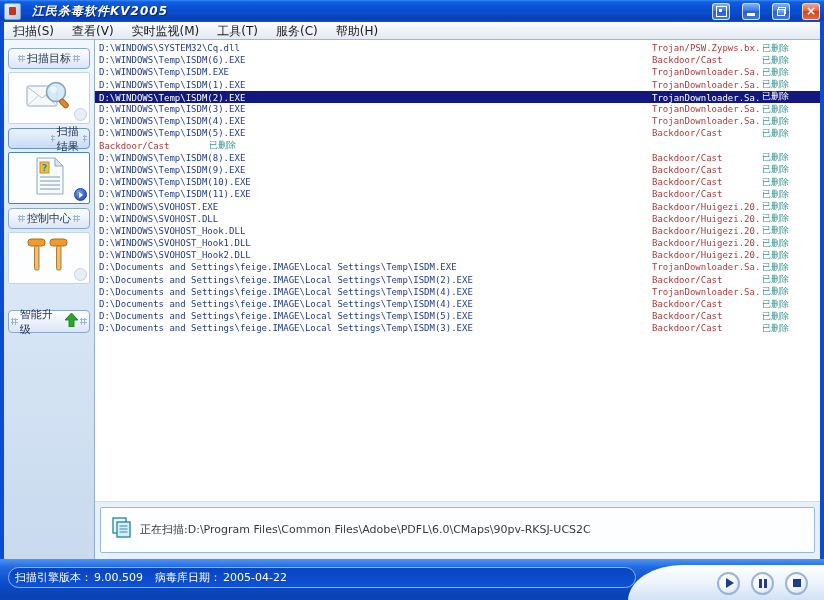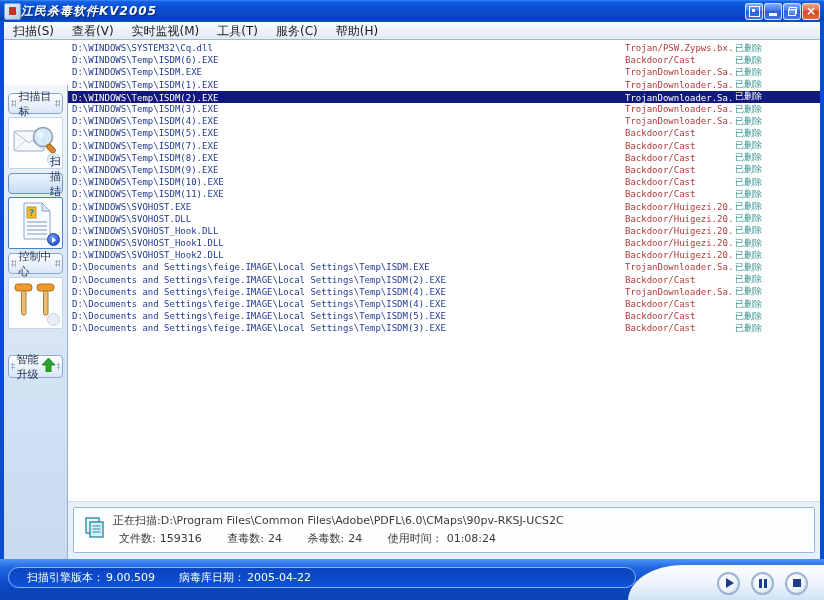--- a/index.html
+++ b/index.html
@@ -1,20 +1,20 @@
 <!DOCTYPE html>
 <html style="--sel-color: #12187E; --path-color: #223A8F; --virus-color: #B03A3A; --status-color: #3D9494;"><head>
 <meta charset="utf-8">
 <style>
   html,body{margin:0;padding:0;}
   body{width:824px;height:600px;font-family:"DejaVu Sans",sans-serif;overflow:hidden;}
   .window{position:relative;width:824px;height:600px;background:#0A4CD2;box-sizing:border-box;overflow:hidden;}
 
   
-  .titlebar{height:22px;display:flex;align-items:center;padding:0 4px;gap:0;
+  .titlebar{height:22px;display:flex;align-items:center;padding:0 4px;gap:11px;
     background:linear-gradient(180deg,#3A8CF8 0%,#1160E4 8%,#0B52D6 30%,#0A4CCC 60%,#0840B4 86%,#0A46C2 94%,#1156D6 100%);}
   .app-icon{width:15px;height:15px;border-radius:2px;border:1px solid #7AA0D8;background:linear-gradient(135deg,#EAF2FC,#AFC8E8);display:flex;align-items:center;justify-content:center;}
   .app-icon i{display:block;width:7px;height:8px;background:#C23322;border-radius:1px;}
   .window-title{flex:1;color:#fff;font-size:12px;font-weight:bold;font-style:italic;letter-spacing:1px;
     text-shadow:1px 1px 1px #04226A;white-space:nowrap;overflow:hidden;}
   .winbtn{width:18px;height:17px;border-radius:3px;border:1px solid rgba(255,255,255,.75);
     background:linear-gradient(180deg,#7FB0F4 0%,#3E77E2 45%,#2A60D4 50%,#3E77E2 100%);
     display:flex;align-items:center;justify-content:center;margin-left:1px;box-sizing:border-box;color:#fff;}
   .winbtn.close{background:linear-gradient(180deg,#F2A386 0%,#E06740 45%,#CE4722 50%,#E06740 100%);font-size:12px;font-weight:bold;line-height:1;}
   .g-min{width:8px;height:3px;background:#fff;align-self:flex-end;margin-bottom:3px;}
@@ -25,22 +25,22 @@
   .g-float:after{content:"";position:absolute;left:2px;top:2px;width:3px;height:3px;background:#fff;}
 
   
   .menubar{height:17px;margin:0 4px;display:flex;align-items:center;background:linear-gradient(180deg,#FBFCFE,#E2EAF4);
     border-bottom:1px solid #9FB6D4;font-size:12px;color:#1A1A1A;}
   .menu-item{padding:0 9px;line-height:16px;cursor:default;}
 
   
   .content{display:flex;height:519px;margin:0 4px;background:#fff;}
 
-  .sidebar{width:64px;box-sizing:border-box;border-right:1px solid #93AED2;padding:8px 3px 0;
-    background:linear-gradient(180deg,#F2F7FD 0%,#DCE9F7 35%,#C9DAEF 100%);margin-top:45px;}
+  .sidebar{width:91px;box-sizing:border-box;border-right:1px solid #93AED2;padding:8px 3px 0;
+    background:linear-gradient(180deg,#F2F7FD 0%,#DCE9F7 35%,#C9DAEF 100%);}
   .side-btn{position:relative;height:19px;margin:0 1px 3px;border:1px solid #8AA8CE;border-radius:4px;
     background:linear-gradient(180deg,#FFFFFF,#D9E6F5);display:flex;align-items:center;justify-content:center;
     font-size:11px;color:#1E3050;cursor:pointer;}
   .side-btn:before,.side-btn:after{content:"";width:7px;height:7px;margin:0 2px;
     background:radial-gradient(circle,#9FB4CE 1px,transparent 1.2px) 0 0/3px 3px;}
   .side-btn.active{background:linear-gradient(180deg,#EAF3FD,#C8DCF4);border-color:#6A92C6;padding-left:40px;}
   .icon-box{position:relative;height:50px;margin:0 1px 4px;border:1px solid #C2D4E9;border-radius:2px;background:#FDFEFF;
     display:flex;align-items:center;justify-content:center;cursor:pointer;}
   .icon-box.active{border-color:#4A80C8;}
   .corner{position:absolute;right:2px;bottom:2px;width:13px;height:13px;border-radius:50%;
@@ -69,22 +69,22 @@
   .scan-lines{flex:1;min-width:0;font-size:11px;color:#3A3A3A;line-height:18px;}
   .scan-lines .l1{white-space:nowrap;overflow:hidden;}
   .scan-lines .l2{padding-left:2px;white-space:nowrap;}
   .scan-lines .l2 b{font-weight:normal;margin-right:18px;}
   .scan-lines .l2 b span{margin-left:4px;}
 
   
   .bottombar{position:relative;height:42px;overflow:hidden;
     background:linear-gradient(180deg,#4A96F6 0%,#2168E2 20%,#0D4ECC 55%,#0841B2 90%,#0A46BE 100%);}
   .pill{position:absolute;left:8px;top:8px;width:628px;height:21px;border:1px solid #8AB6F8;border-radius:12px;
-    background:linear-gradient(180deg,#0A44BE,#0D52D8);display:flex;align-items:center;gap:22px;
-    padding:0 16px;box-sizing:border-box;color:#fff;font-size:11px;white-space:nowrap;}
+    background:linear-gradient(180deg,#0A44BE,#0D52D8);display:flex;align-items:center;gap:10px;
+    padding:0 4px;box-sizing:border-box;color:#fff;font-size:11px;white-space:nowrap;}
   .pill span span{margin-left:2px;}
   .swoosh{position:absolute;right:0;top:6px;bottom:0;width:196px;
     background:linear-gradient(180deg,#FFFFFF 0%,#EAF2FB 55%,#CFE1F5 100%);
     border-top-left-radius:60px 40px;display:flex;align-items:center;justify-content:flex-end;gap:11px;padding-right:16px;box-sizing:border-box;}
   .ctl{width:23px;height:23px;border-radius:50%;box-sizing:border-box;border:2px solid #9DB4D2;
     background:radial-gradient(circle at 35% 30%,#FFFFFF 0%,#EFF4FA 55%,#C9D8EC 100%);
     display:flex;align-items:center;justify-content:center;cursor:pointer;}
   .g-play{width:0;height:0;border-left:8px solid #1E3C8C;border-top:5px solid transparent;border-bottom:5px solid transparent;margin-left:2px;}
   .g-pause{width:8px;height:9px;border-left:3px solid #1E3C8C;border-right:3px solid #1E3C8C;box-sizing:border-box;}
   .g-stop{width:8px;height:8px;background:#1E3C8C;}
@@ -219,21 +219,20 @@
     <span class="path">D:\WINDOWS\Temp\ISDM(4).EXE</span>
     <span class="virus">TrojanDownloader.Sa...</span>
     <span class="status">已删除</span>
   </div>
           <div class="row">
     <span class="path">D:\WINDOWS\Temp\ISDM(5).EXE</span>
     <span class="virus">Backdoor/Cast</span>
     <span class="status">已删除</span>
   </div>
           <div class="row">
-    <span class="path">D:\WINDOWS\Temp\ISDM(7).EXE</span>
     <span class="virus">Backdoor/Cast</span>
     <span class="status">已删除</span>
   </div>
           <div class="row">
     <span class="path">D:\WINDOWS\Temp\ISDM(8).EXE</span>
     <span class="virus">Backdoor/Cast</span>
     <span class="status">已删除</span>
   </div>
           <div class="row">
     <span class="path">D:\WINDOWS\Temp\ISDM(9).EXE</span>
@@ -311,26 +310,20 @@
         <div class="scan-panel">
           <span class="doc-icon">
             <svg width="22" height="22" viewBox="0 0 22 22">
               <rect x="2" y="1" width="13" height="15" fill="#EAF6FA" stroke="#2E8CA8" stroke-width="1.4"></rect>
               <rect x="6" y="5" width="13" height="15" fill="#D8EFF6" stroke="#2E8CA8" stroke-width="1.4"></rect>
               <path d="M8.5 9 H16.5 M8.5 12 H16.5 M8.5 15 H16.5" stroke="#2E8CA8" stroke-width="1.2"></path>
             </svg>
           </span>
           <div class="scan-lines">
             <div class="l1">正在扫描:D:\Program Files\Common Files\Adobe\PDFL\6.0\CMaps\90pv-RKSJ-UCS2C</div>
-            <div class="l2">
-              <b><span>文件数:</span><span>159316</span></b>
-              <b><span>查毒数:</span><span>24</span></b>
-              <b><span>杀毒数:</span><span>24</span></b>
-              <b><span>使用时间：</span><span>01:08:24</span></b>
-            </div>
           </div>
         </div>
       </div>
     </div>
   </div>
 
   <div class="bottombar">
     <div class="pill">
       <span><span>扫描引擎版本：</span><span>9.00.509</span></span>
       <span><span>病毒库日期：</span><span>2005-04-22</span></span>

